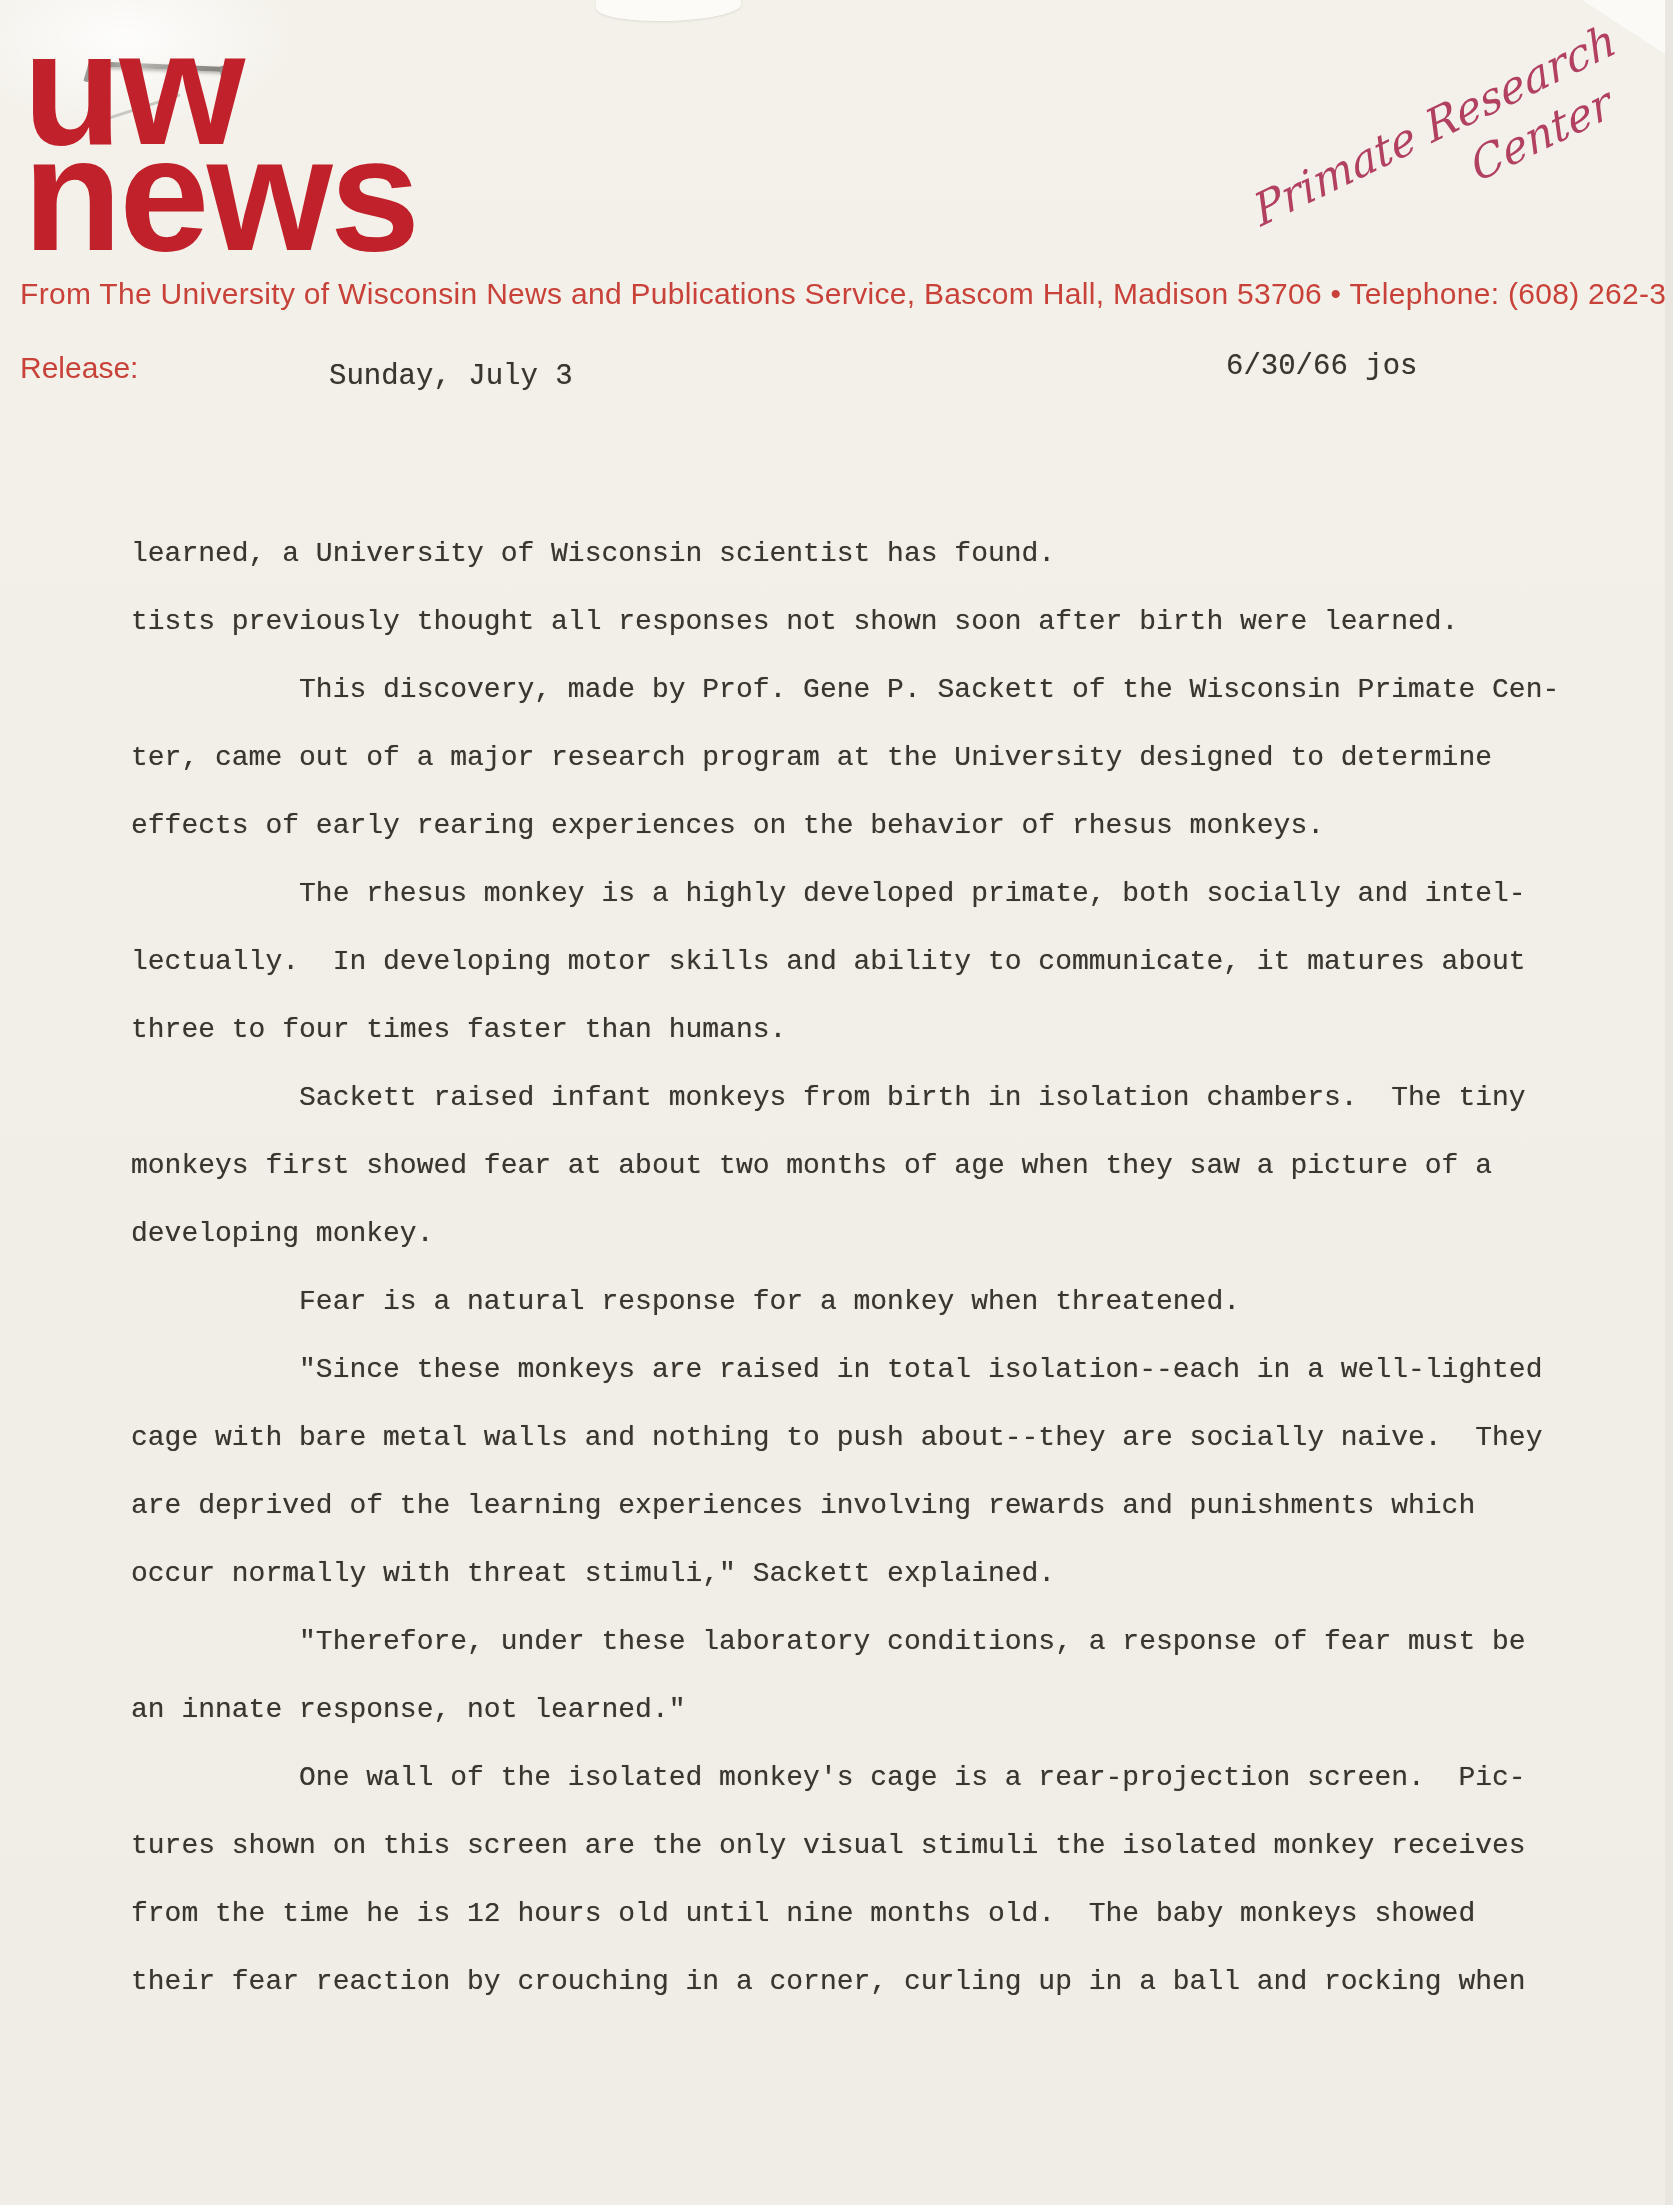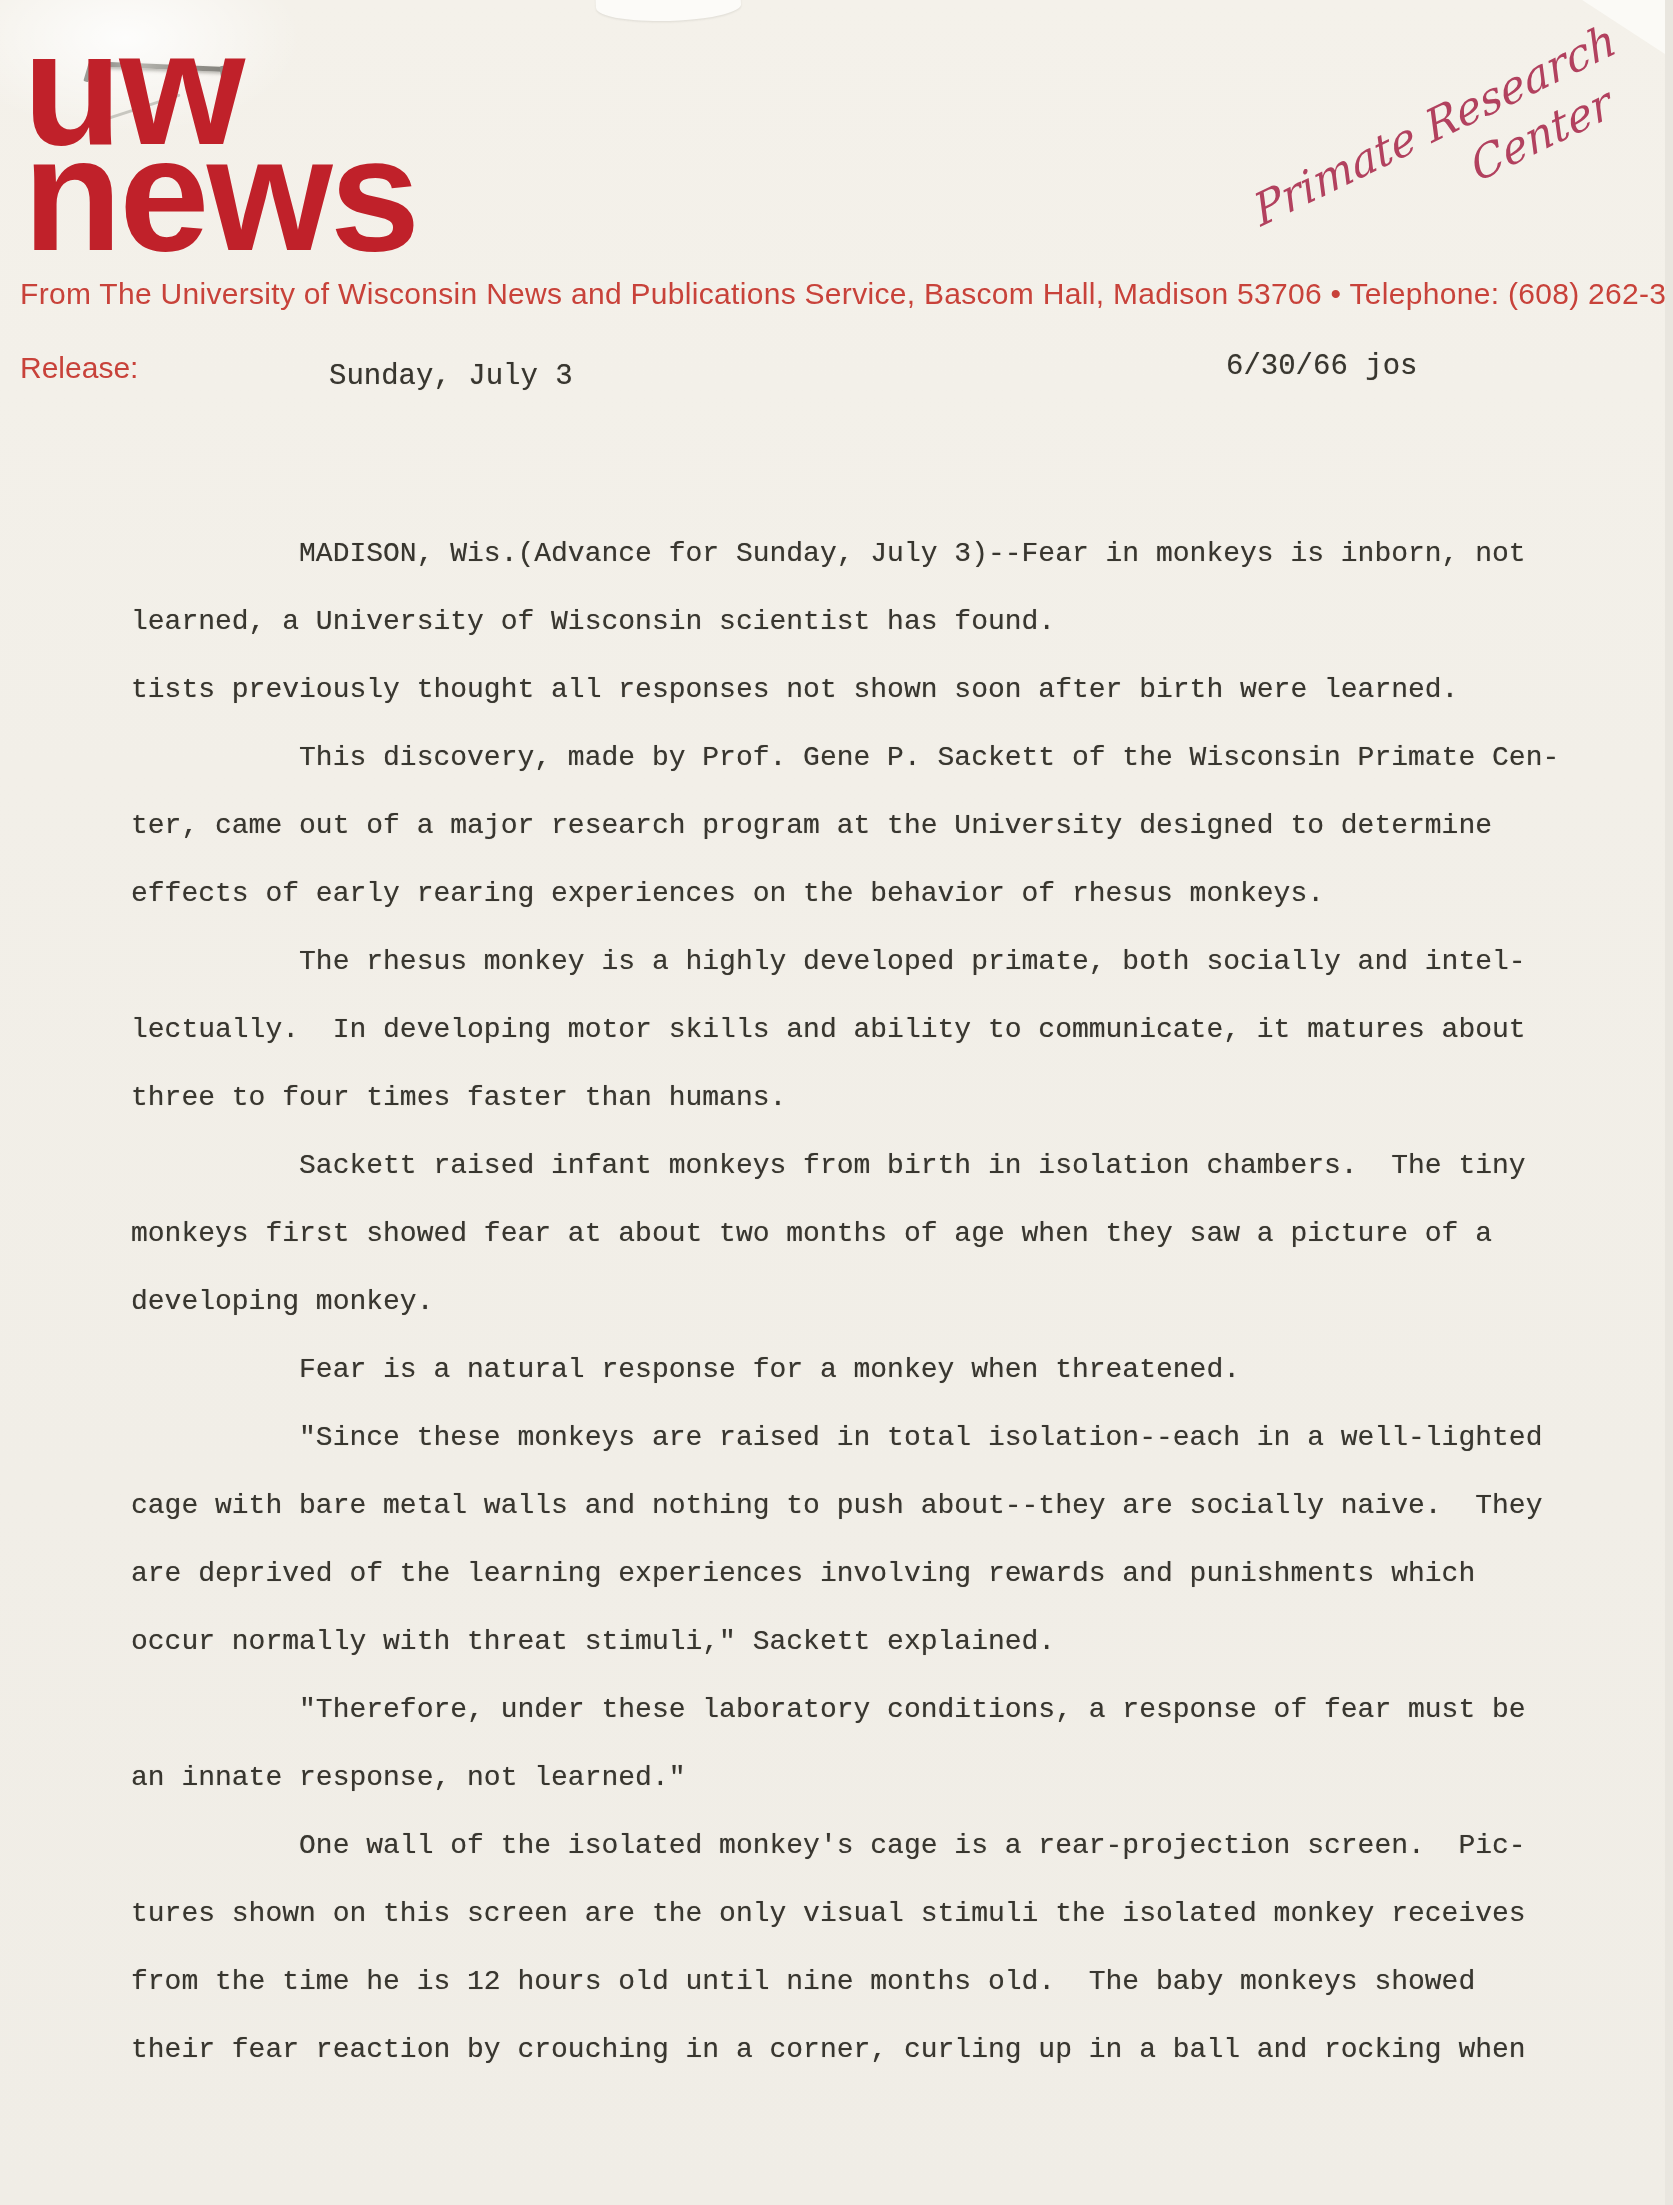--- a/index.html
+++ b/index.html
@@ -130,21 +130,20 @@
     <span class="hand-line2">Center</span>
   </div>
 
   <div class="from-line">From The University of Wisconsin News and Publications Service, Bascom Hall, Madison 53706 • Telephone: (608) 262-3571</div>
 
   <div class="release-label">Release:</div>
   <div class="release-date typewriter">Sunday, July 3</div>
   <div class="release-stamp typewriter">6/30/66 jos</div>
 
   <div class="body-block typewriter">
-    <div class="line">          MADISON, Wis.(Advance for Sunday, July 3)--Fear in monkeys is inborn, not</div>
     <div class="line">learned, a University of Wisconsin scientist has found.</div>
     <div class="line">tists previously thought all responses not shown soon after birth were learned.</div>
     <div class="line">          This discovery, made by Prof. Gene P. Sackett of the Wisconsin Primate Cen-</div>
     <div class="line">ter, came out of a major research program at the University designed to determine</div>
     <div class="line">effects of early rearing experiences on the behavior of rhesus monkeys.</div>
     <div class="line">          The rhesus monkey is a highly developed primate, both socially and intel-</div>
     <div class="line">lectually.  In developing motor skills and ability to communicate, it matures about</div>
     <div class="line">three to four times faster than humans.</div>
     <div class="line">          Sackett raised infant monkeys from birth in isolation chambers.  The tiny</div>
     <div class="line">monkeys first showed fear at about two months of age when they saw a picture of a</div>

